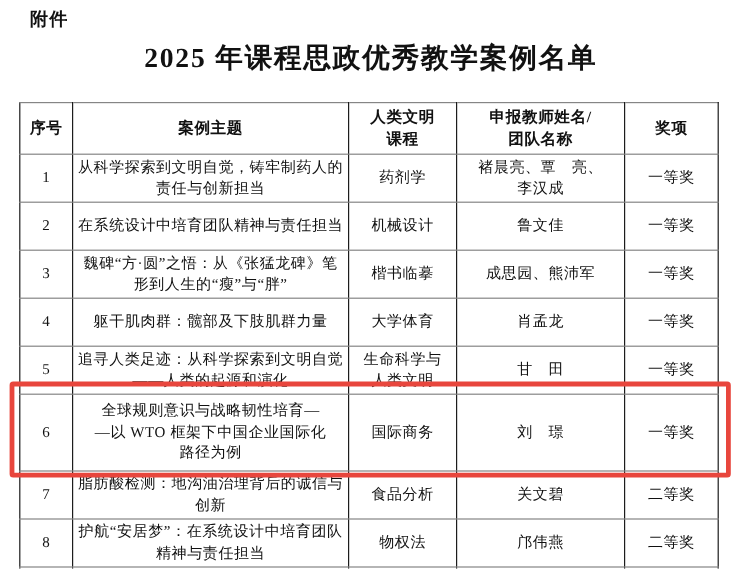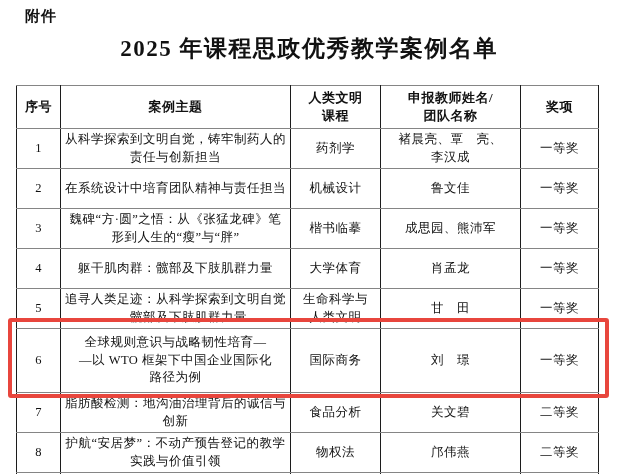--- a/index.html
+++ b/index.html
@@ -139,21 +139,21 @@
       <tr class="body-row">
         <td>4</td>
         <td>躯干肌肉群：髋部及下肢肌群力量</td>
         <td>大学体育</td>
         <td>肖孟龙</td>
         <td>一等奖</td>
       </tr>
 
       <tr class="body-row">
         <td>5</td>
-        <td>追寻人类足迹：从科学探索到文明自觉——髋部及下肢肌群力量</td>
+        <td>追寻人类足迹：从科学探索到文明自觉——人类的起源和演化</td>
         <td>生命科学与
 人类文明</td>
         <td>甘　田</td>
         <td>一等奖</td>
       </tr>
 
       <tr class="body-row tall-row">
         <td>6</td>
         <td>全球规则意识与战略韧性培育—
 —以 WTO 框架下中国企业国际化
@@ -166,21 +166,21 @@
       <tr class="body-row">
         <td>7</td>
         <td>脂肪酸检测：地沟油治理背后的诚信与创新</td>
         <td>食品分析</td>
         <td>关文碧</td>
         <td>二等奖</td>
       </tr>
 
       <tr class="body-row">
         <td>8</td>
-        <td>护航“安居梦”：不动产预告登记的教学实践与价值引领</td>
+        <td>护航“安居梦”：在系统设计中培育团队精神与责任担当</td>
         <td>物权法</td>
         <td>邝伟燕</td>
         <td>二等奖</td>
       </tr>
 
       <tr class="partial-row">
         <td></td>
         <td></td>
         <td></td>
         <td></td>

